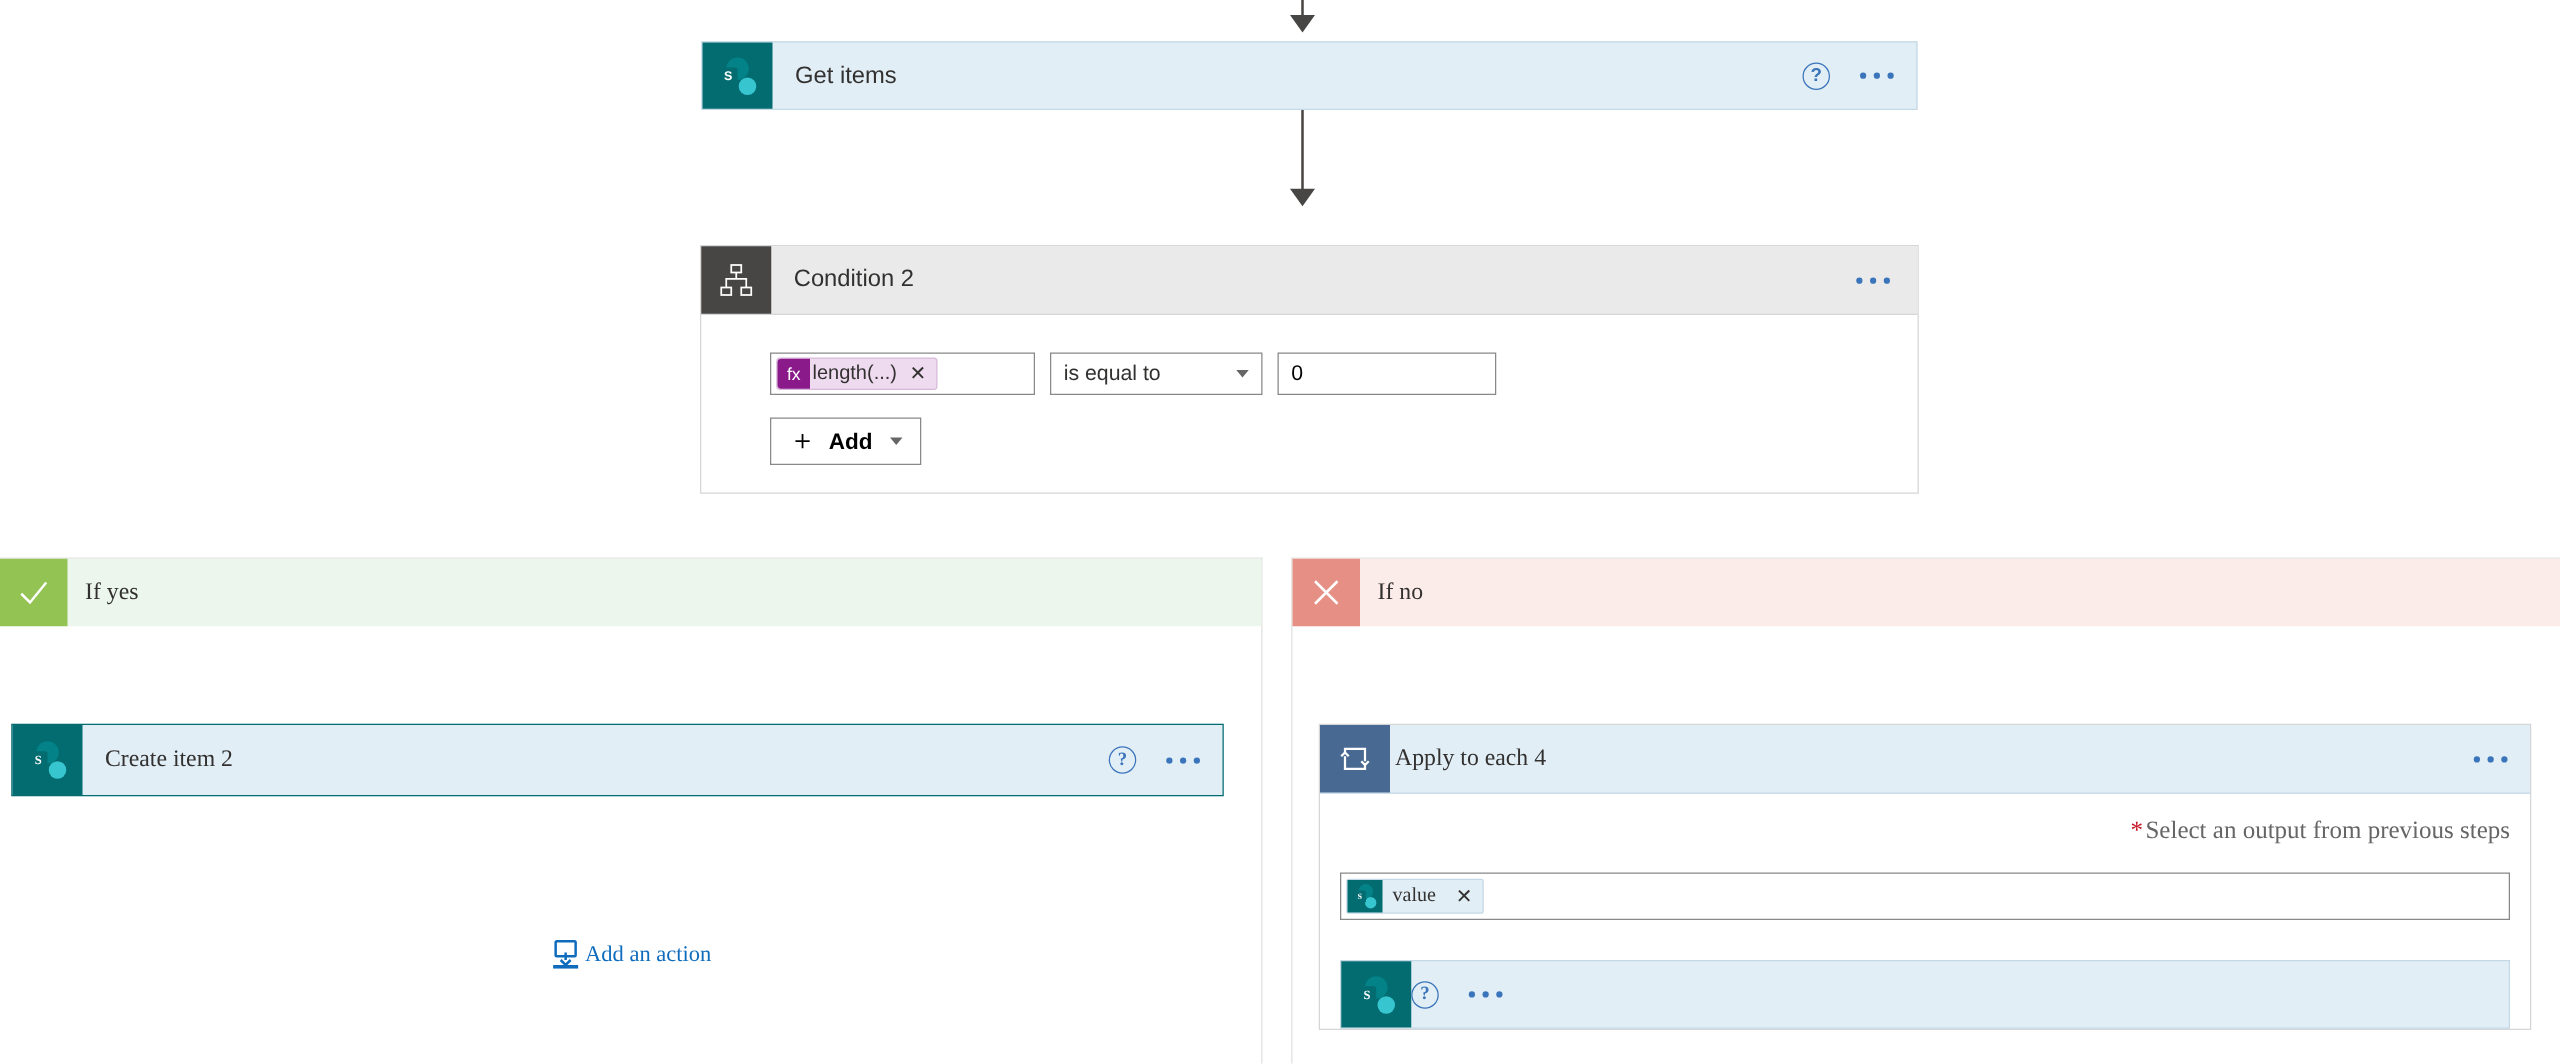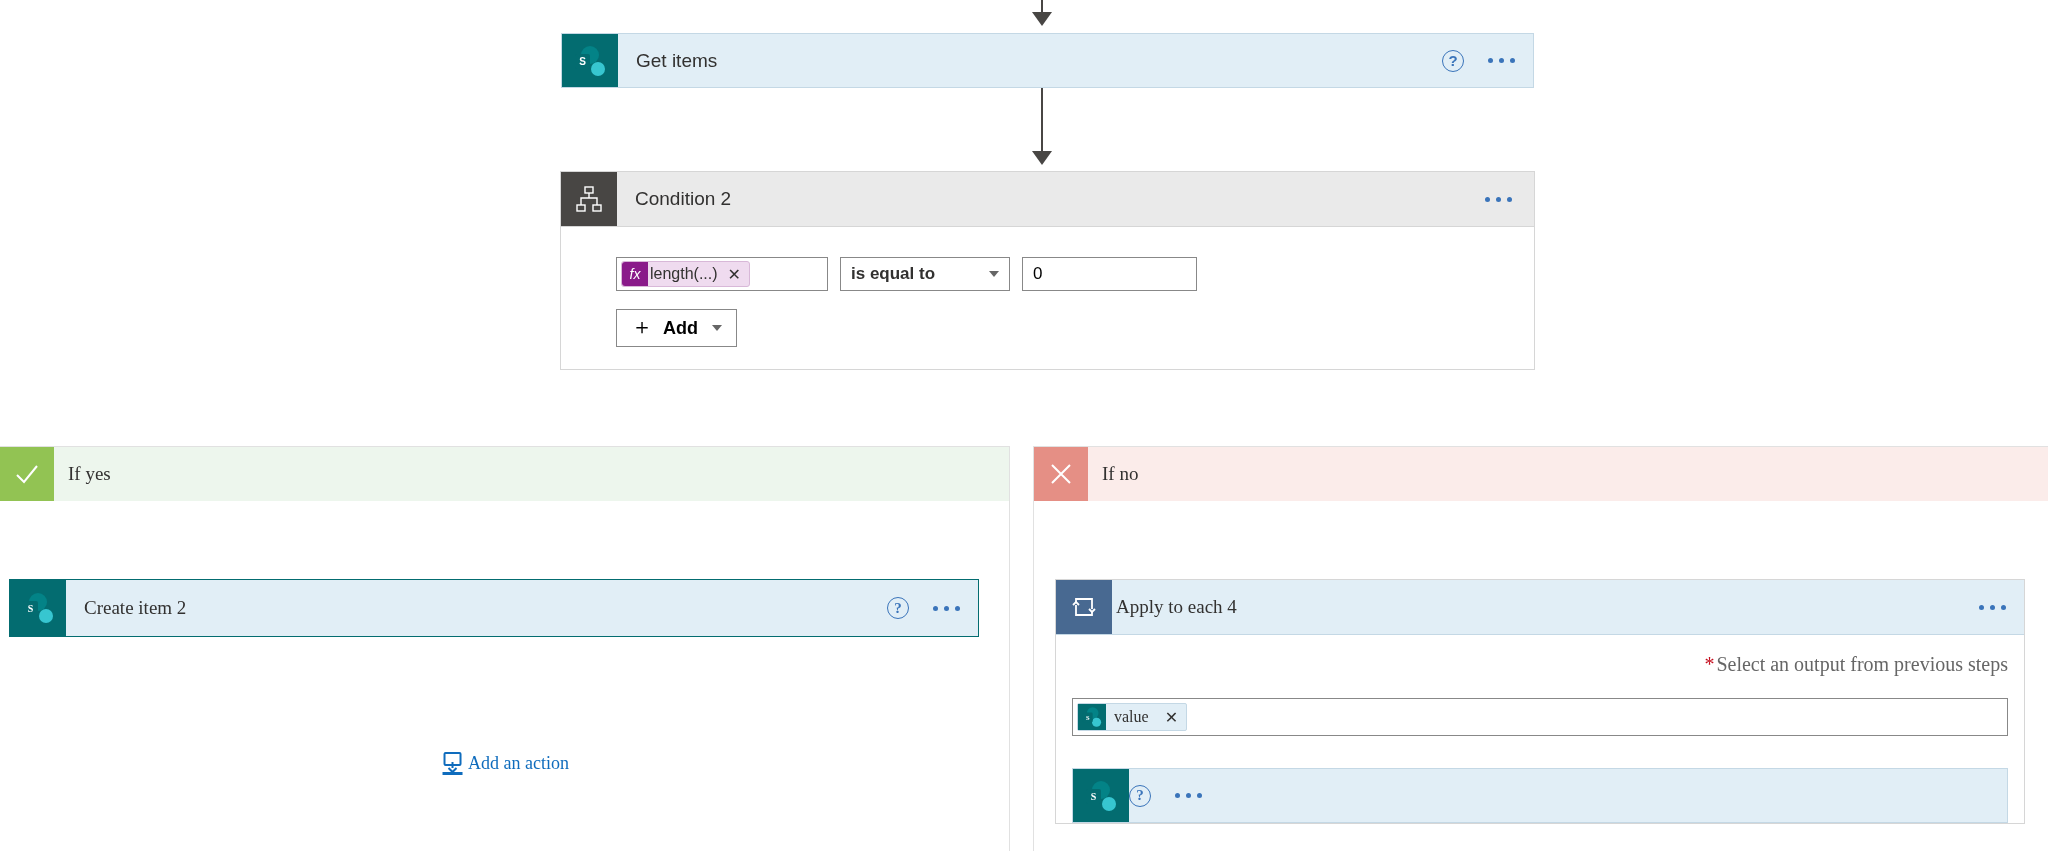--- a/index.html
+++ b/index.html
@@ -87,20 +87,21 @@
   .sp-logo .c1 { position:absolute; width:18px;height:18px;border-radius:50%; background:#038387; top:0; left:6px; }
   .sp-logo .c2 { position:absolute; width:14px;height:14px;border-radius:50%; background:#37c6d0; bottom:0; right:0; }
   .sp-logo .sq { position:absolute; width:15px;height:15px; background:#036c70; border-radius:2px; top:8px; left:0; display:flex;align-items:center;justify-content:center; color:#fff; font-size:10px; font-weight:700;}
   .sp-logo.small { transform: scale(0.65); transform-origin: center; }
 
   
   .condition-container {
     position: absolute;
     border: 1px solid #d6d6d6;
     background: #ffffff;
+    margin-top: 25px;
   }
   .condition-header {
     height: 55px;
     display: flex;
     align-items: center;
     background: #eaeaea;
     border-bottom: 1px solid #d6d6d6;
   }
   .condition-header .icon-box {
     width: 56px; height: 100%;
@@ -121,35 +122,33 @@
     margin: 0 4px;
     background: #efdbef;
     border:1px solid #d8b8d8;
     border-radius:3px;
     display:flex; align-items:center;
   }
   .fx-badge {
     width:26px;height:100%;
     background:#8a1a8a;
     color:#fff;
-    font-style: italic;
     font-size:14px;
     display:flex;align-items:center;justify-content:center;
     border-top-left-radius:3px;border-bottom-left-radius:3px;
   }
   .fx-text { padding:0 2px; font-size:16px; color:#323130; }
   .fx-x { padding:0 8px; font-size:16px; cursor:pointer; }
   .operator-box {
     width: 170px; height:34px;
     border:1px solid #888;
     display:flex; align-items:center; justify-content:space-between;
     padding:0 10px;
     font-size:17px;
     background:#fff;
-    font-weight:bold;
   }
   .chev-down {
     width:0;height:0;
     border-left:5px solid transparent;border-right:5px solid transparent;
     border-top:6px solid #666;
   }
   .value-input {
     width:175px; height:34px;
     border:1px solid #888;
     padding:0 10px;

